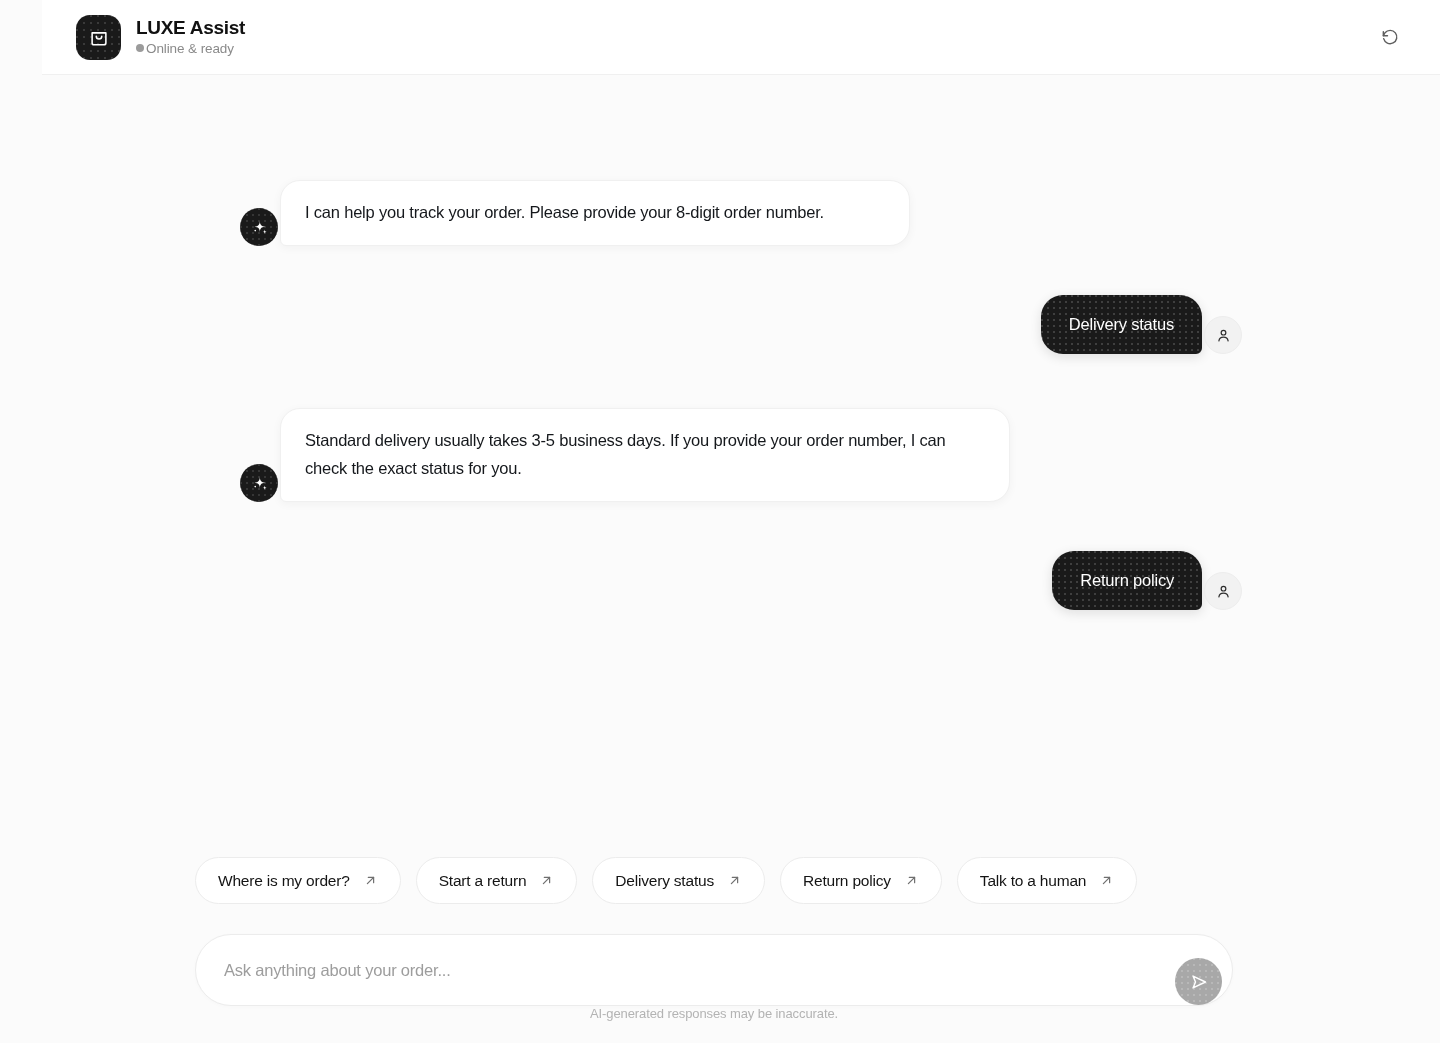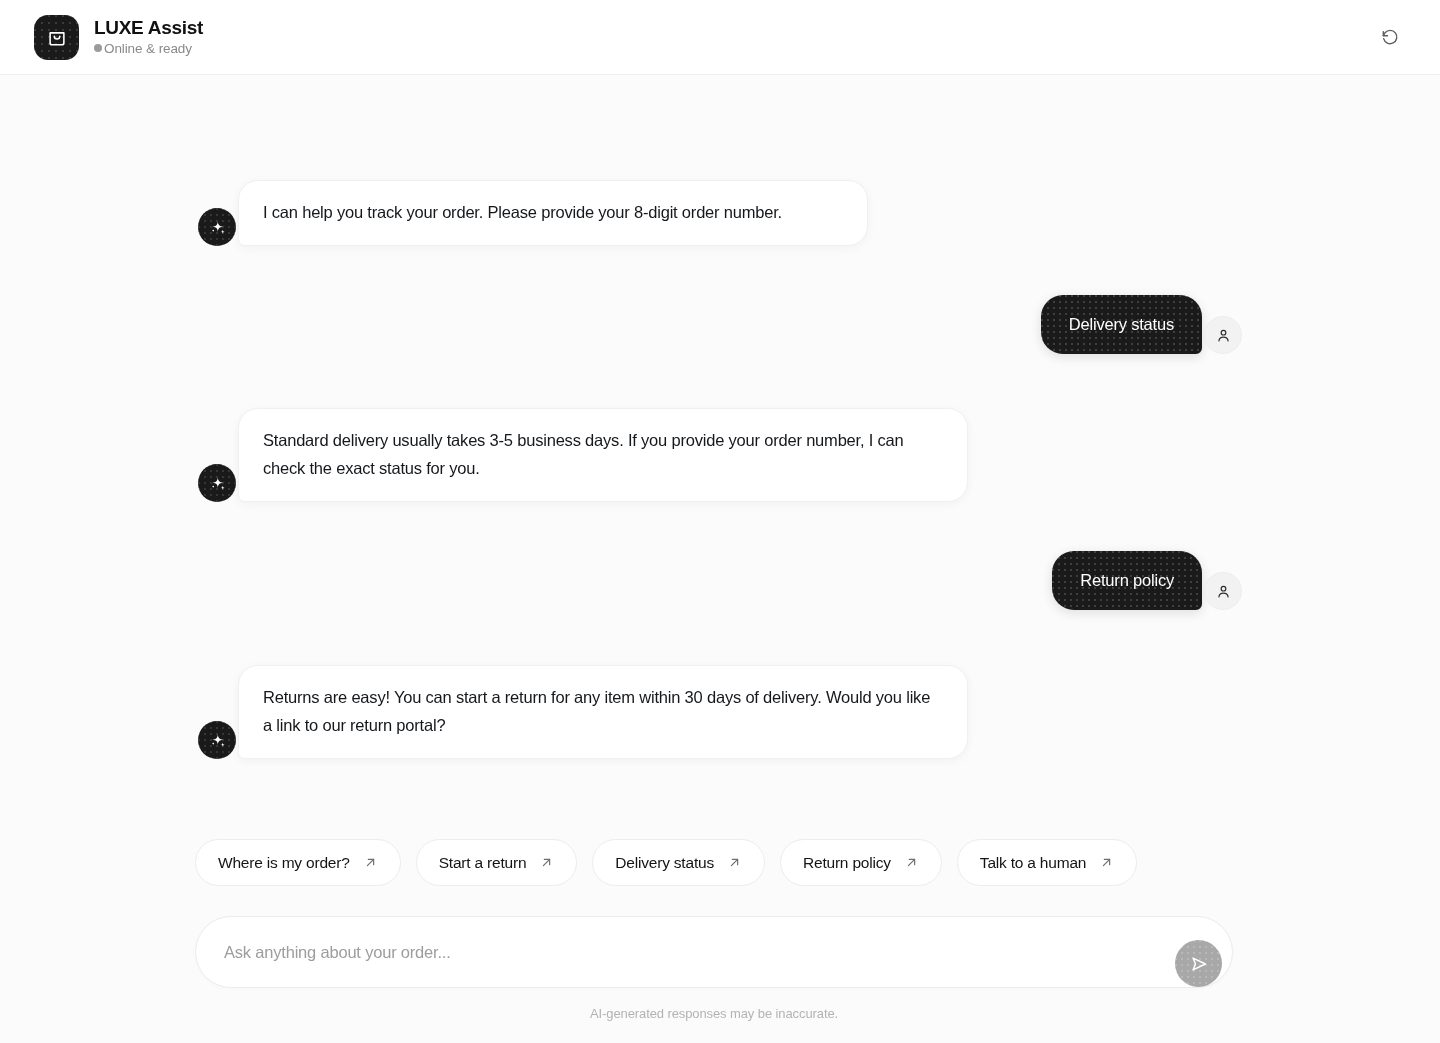--- a/index.html
+++ b/index.html
@@ -17,20 +17,21 @@
     -webkit-font-smoothing: antialiased;
   }
 
   .app {
     width: 1440px;
     height: 1043px;
     display: flex;
     flex-direction: column;
     background: #fbfbfb;
     position: relative;
+    padding-left: 42px;
   }
 
   
   .header {
     height: 75px;
     min-height: 75px;
     background: #ffffff;
     border-bottom: 1px solid #f0f0f0;
     display: flex;
     align-items: center;
@@ -247,21 +248,20 @@
     color: #ffffff;
     display: flex;
     align-items: center;
     justify-content: center;
     cursor: pointer;
     flex: none;
   }
 
   .disclaimer {
     text-align: center;
-    margin-top: 18px;
     font-size: 13px;
     color: #b3b3b3;
     letter-spacing: -0.1px;
   }
 </style>
 </head>
 <body>
 
 <div class="app">
 
@@ -323,30 +323,20 @@
       </div>
       <div class="msg-row user" style="top: 476px;">
         <div class="avatar user">
           <svg width="17" height="17" viewBox="0 0 24 24" fill="none" stroke="currentColor" stroke-width="1.7" stroke-linecap="round" stroke-linejoin="round">
             <circle cx="12" cy="8" r="3.3"></circle>
             <path d="M5.5 19.5c.6-3.4 3.3-5.2 6.5-5.2s5.9 1.8 6.5 5.2"></path>
           </svg>
         </div>
         <div class="bubble user">Return policy</div>
       </div>
-      <div class="msg-row bot" style="top: 590px;">
-        <div class="avatar bot">
-          <svg width="19" height="19" viewBox="0 0 24 24" fill="currentColor">
-            <path d="M12.4 4.2c.15 2.6.8 4.1 1.75 5.05.95.95 2.45 1.6 5.05 1.75-2.6.15-4.1.8-5.05 1.75-.95.95-1.6 2.45-1.75 5.05-.15-2.6-.8-4.1-1.75-5.05-.95-.95-2.45-1.6-5.05-1.75 2.6-.15 4.1-.8 5.05-1.75.95-.95 1.6-2.45 1.75-5.05z"></path>
-            <path d="M18.6 14.6c.07 1.05.32 1.6.72 2 .4.4.95.65 2 .72-1.05.07-1.6.32-2 .72-.4.4-.65.95-.72 2-.07-1.05-.32-1.6-.72-2-.4-.4-.95-.65-2-.72 1.05-.07 1.6-.32 2-.72.4-.4.65-.95.72-2z"></path>
-            <circle cx="6.6" cy="15.9" r="1.05"></circle>
-          </svg>
-        </div>
-        <div class="bubble bot" style="width: 730px;">Returns are easy! You can start a return for any item within 30 days of delivery. Would you like a link to our return portal?</div>
-      </div>
     </div>
 
   <div class="dock">
     <div class="chips" id="chips">
         <button class="chip">
           <span>Where is my order?</span>
           <span class="chip-arrow">
             <svg width="15" height="15" viewBox="0 0 24 24" fill="none" stroke="currentColor" stroke-width="1.9" stroke-linecap="round" stroke-linejoin="round">
               <path d="M7 17 17 7"></path>
               <path d="M8.5 7H17v8.5"></path>

